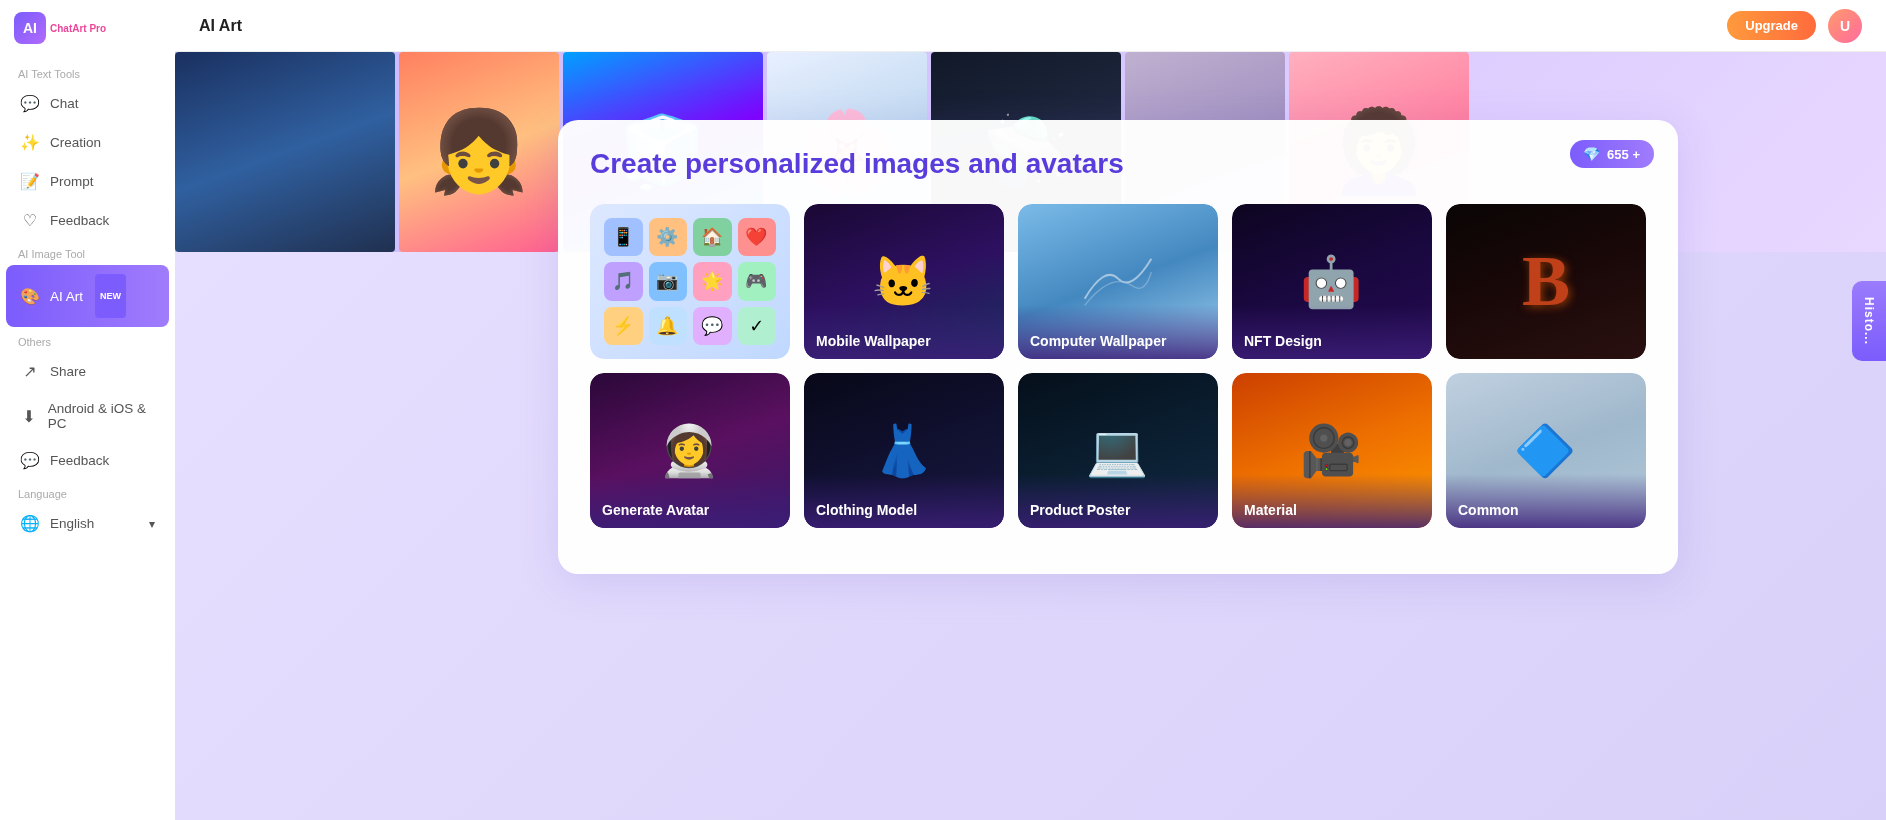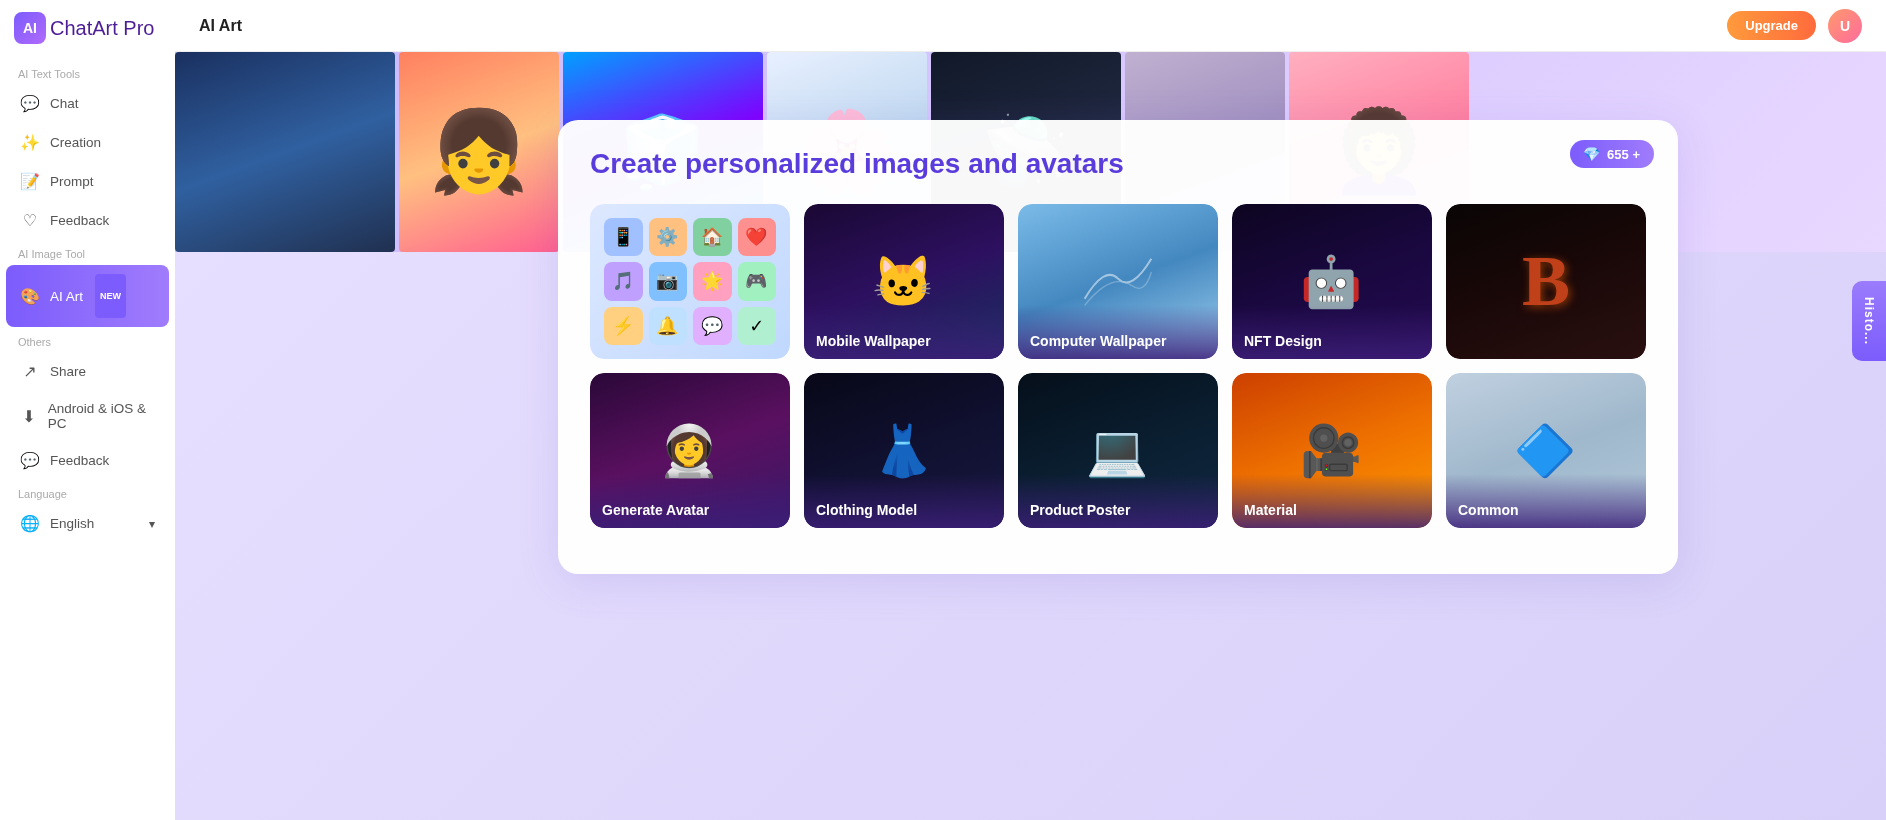--- a/index.html
+++ b/index.html
@@ -22,21 +22,21 @@
       gap: 4px;
       padding: 0 14px 16px 14px;
     }
     .logo-icon {
       width: 32px; height: 32px;
       background: linear-gradient(135deg, #7c5cfc, #b06afc);
       border-radius: 8px;
       display: flex; align-items: center; justify-content: center;
       color: #fff; font-weight: 900; font-size: 14px;
     }
-    .logo-text { font-weight: 400; font-size: 20px; color: #4c1d95; }
+    .logo-text { font-weight: 700; font-size: 10px; color: #ec4899; }
 
     .sidebar-section-label {
       font-size: 11px; color: #aaa; padding: 8px 18px 4px;
       font-weight: 500;
     }
     .sidebar-item {
       display: flex; align-items: center; gap: 10px;
       padding: 9px 14px;
       font-size: 13.5px; color: #555;
       cursor: pointer; border-radius: 8px; margin: 1px 6px;

